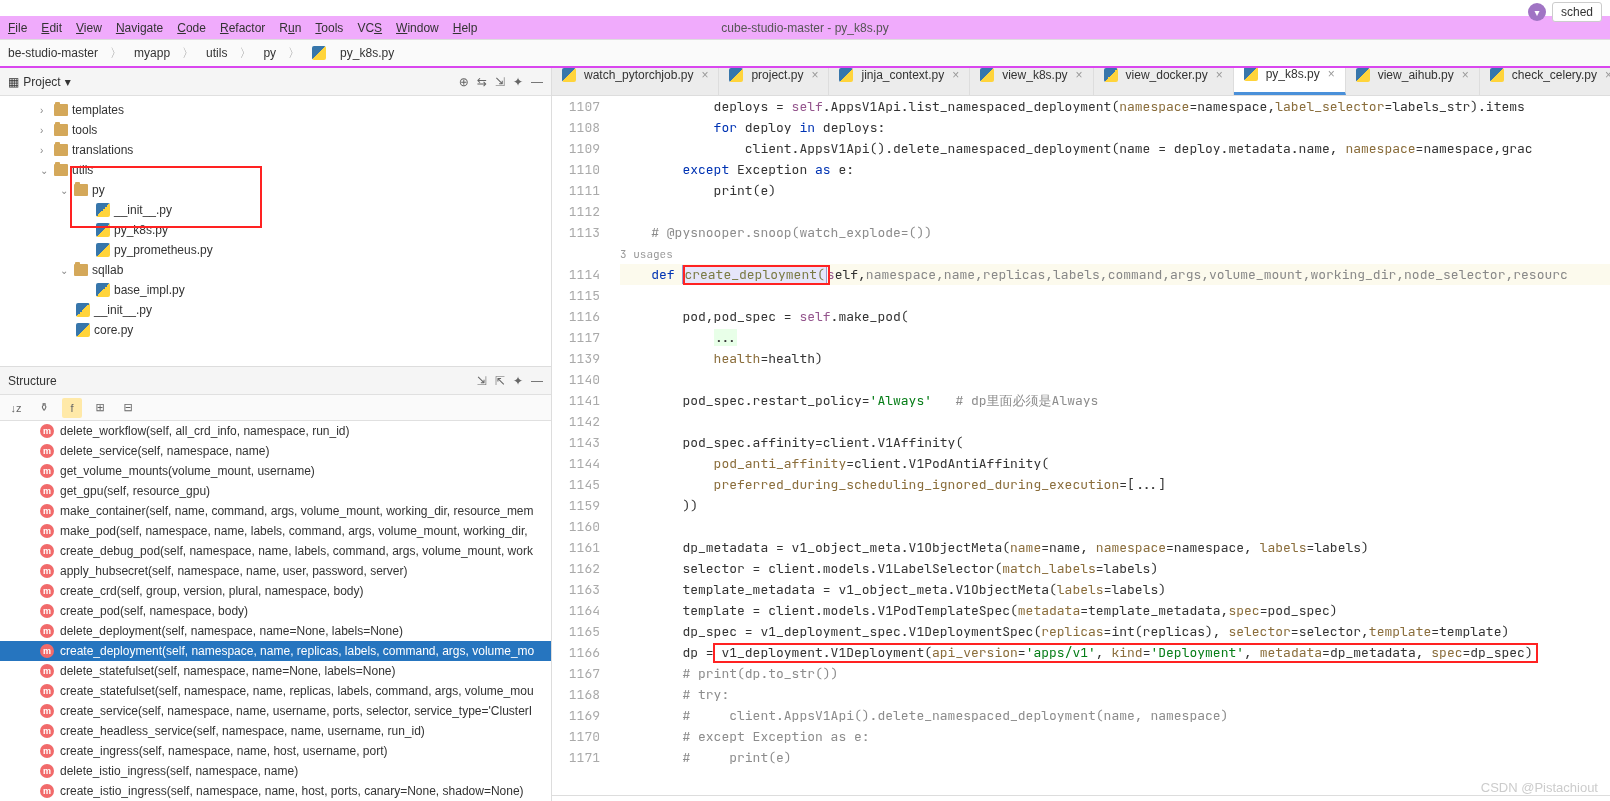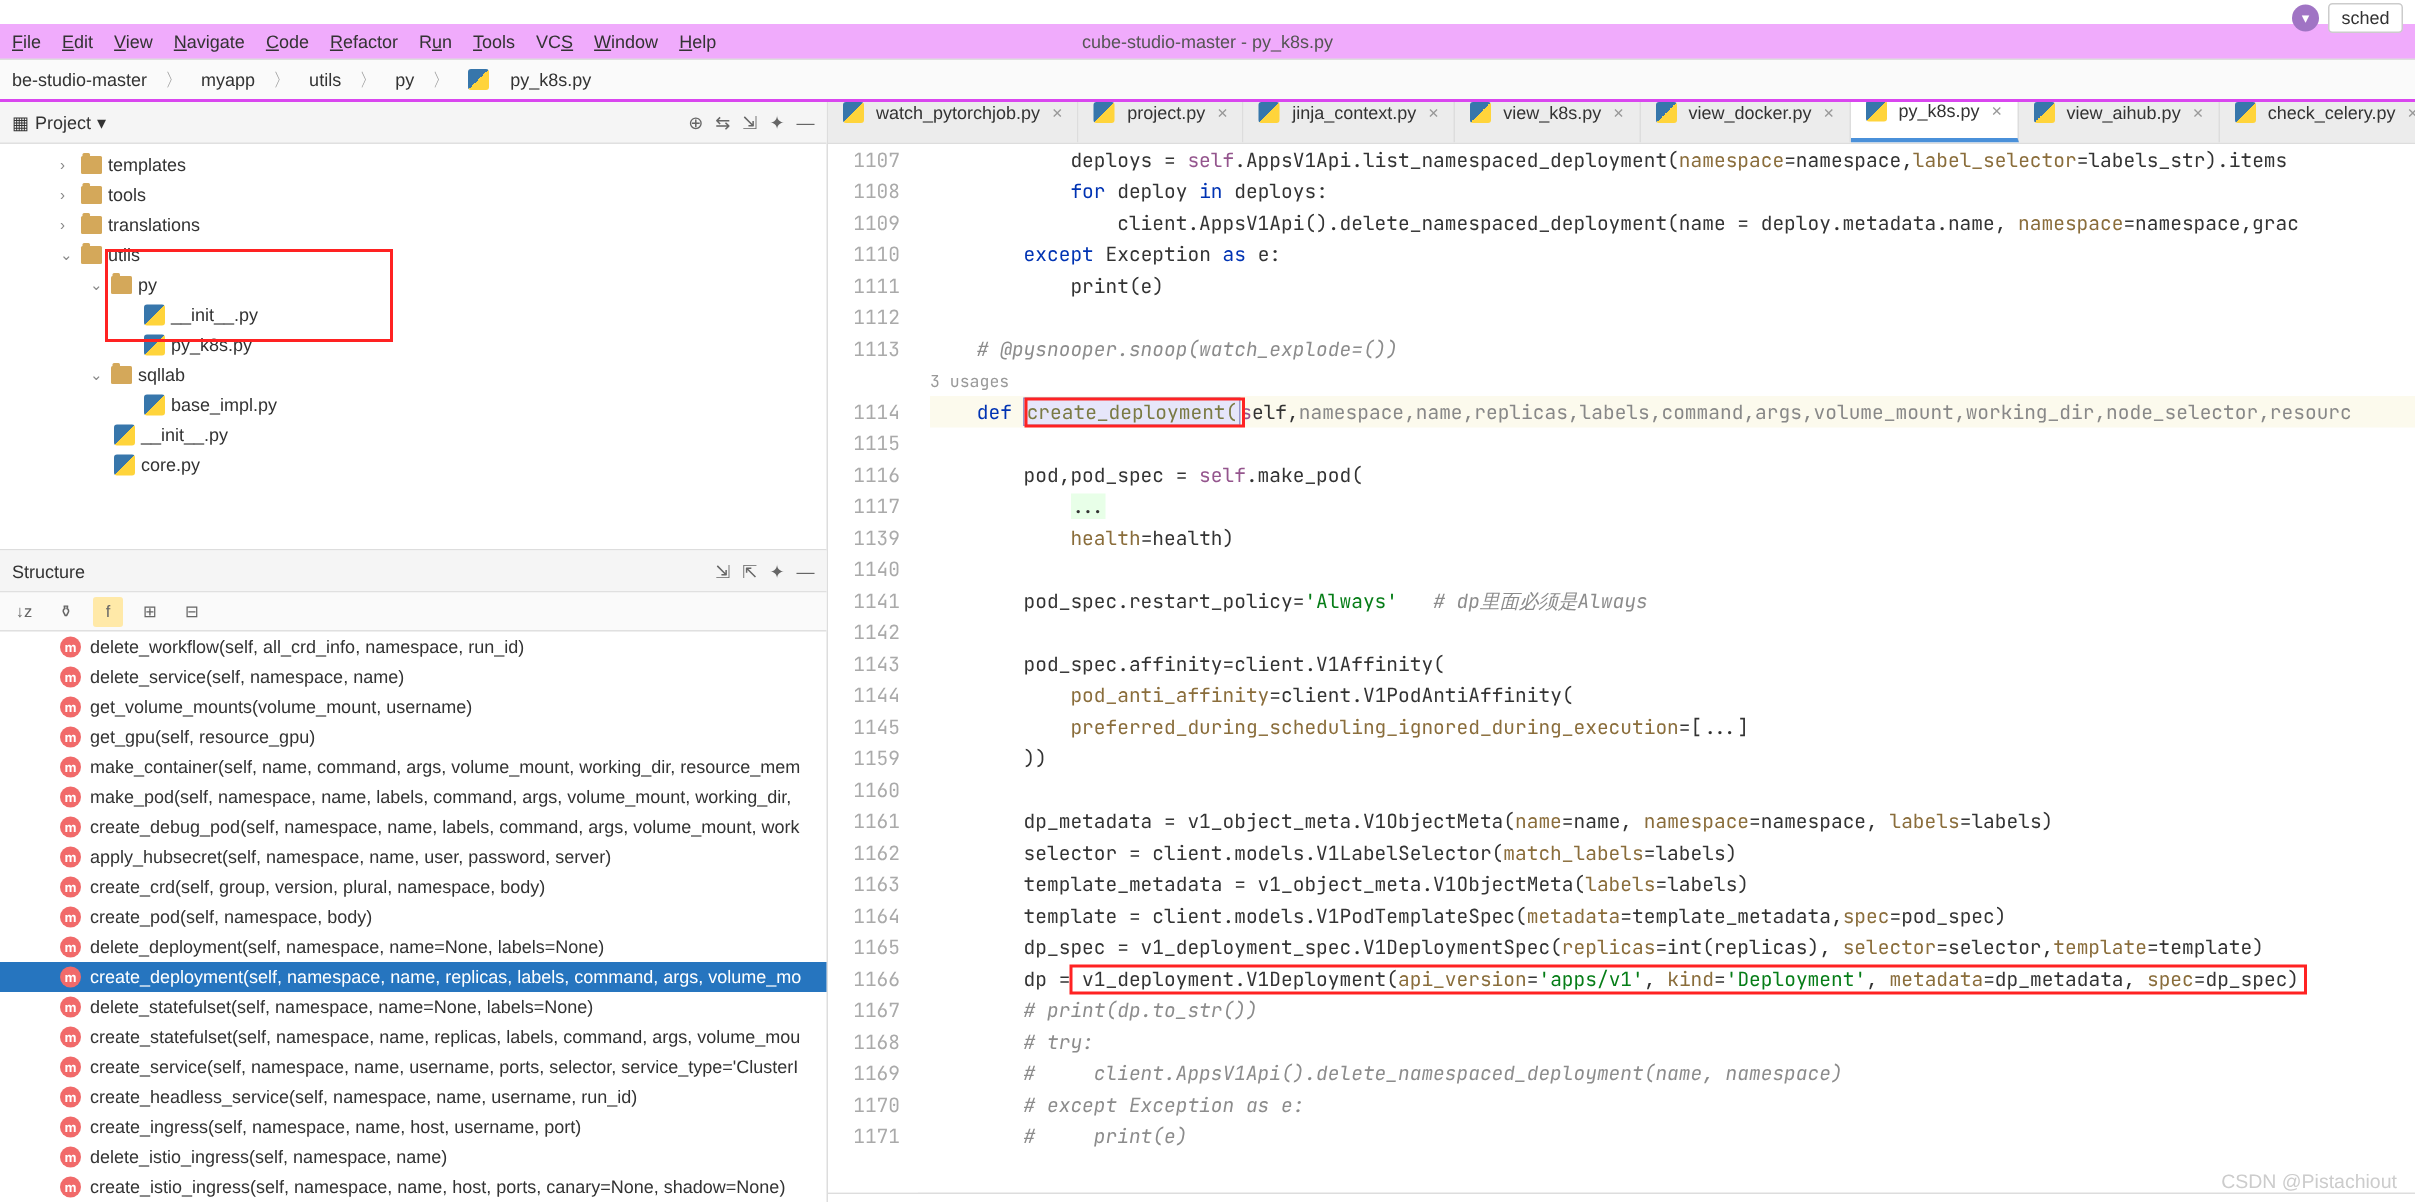--- a/index.html
+++ b/index.html
@@ -39,21 +39,21 @@
 .tab .close{color:#999;margin-left:4px;}
 .editor{flex:1;display:flex;overflow:auto;font-family:"JetBrains Mono",Consolas,monospace;font-size:13px;line-height:21px;position:relative;}
 .gutter{width:60px;text-align:right;color:#aaa;padding-right:12px;user-select:none;background:#fff;}
 .gutter div{height:21px;}
 .code{flex:1;white-space:pre;padding-left:8px;}
 .code div{height:21px;}
 .kw{color:#0033b3;}
 .self{color:#94558d;}
 .str{color:#067d17;}
 .param{color:#8a6d3b;}
-.cmt{color:#8c8c8c;font-style:italic;margin-top:28px;}
+.cmt{color:#8c8c8c;margin-top:28px;}
 .hl-line{background:#fcfaed;}
 .hl-box{background:#e6e6fa;border:1px solid #99c;padding:0 1px;}
 .breadcrumb-bottom{height:22px;border-top:1px solid #ddd;display:flex;align-items:center;padding:0 10px;color:#777;font-size:11px;gap:6px;}
 .watermark{position:fixed;right:12px;bottom:6px;color:#ccc;font-size:13px;}
 .redbox2{position:absolute;border:2px solid #f22;pointer-events:none;}
 .usages{color:#999;font-size:11px;}
 .sched-btn{border:1px solid #ccc;padding:2px 8px;background:#fff;border-radius:3px;}
 .avatar{width:18px;height:18px;border-radius:50%;background:#a074c4;color:#fff;display:inline-flex;align-items:center;justify-content:center;font-size:10px;}
 </style>
 </head>
@@ -133,20 +133,24 @@
           <span class="folder"></span>
           <span>py</span>
         </div>
     <div class="tree-row" style="padding-left:96px">
           <span class="pyf"></span>
           <span>__init__.py</span>
         </div>
     <div class="tree-row" style="padding-left:96px">
           <span class="pyf"></span>
           <span>py_k8s.py</span>
+        </div>
+    <div class="tree-row" style="padding-left:96px">
+          <span class="pyf"></span>
+          <span>py_prometheus.py</span>
         </div>
     <div class="tree-row" style="padding-left:60px">
           <span class="arrow">⌄</span>
           <span class="folder"></span>
           <span>sqllab</span>
         </div>
     <div class="tree-row" style="padding-left:96px">
           <span class="pyf"></span>
           <span>base_impl.py</span>
         </div>

